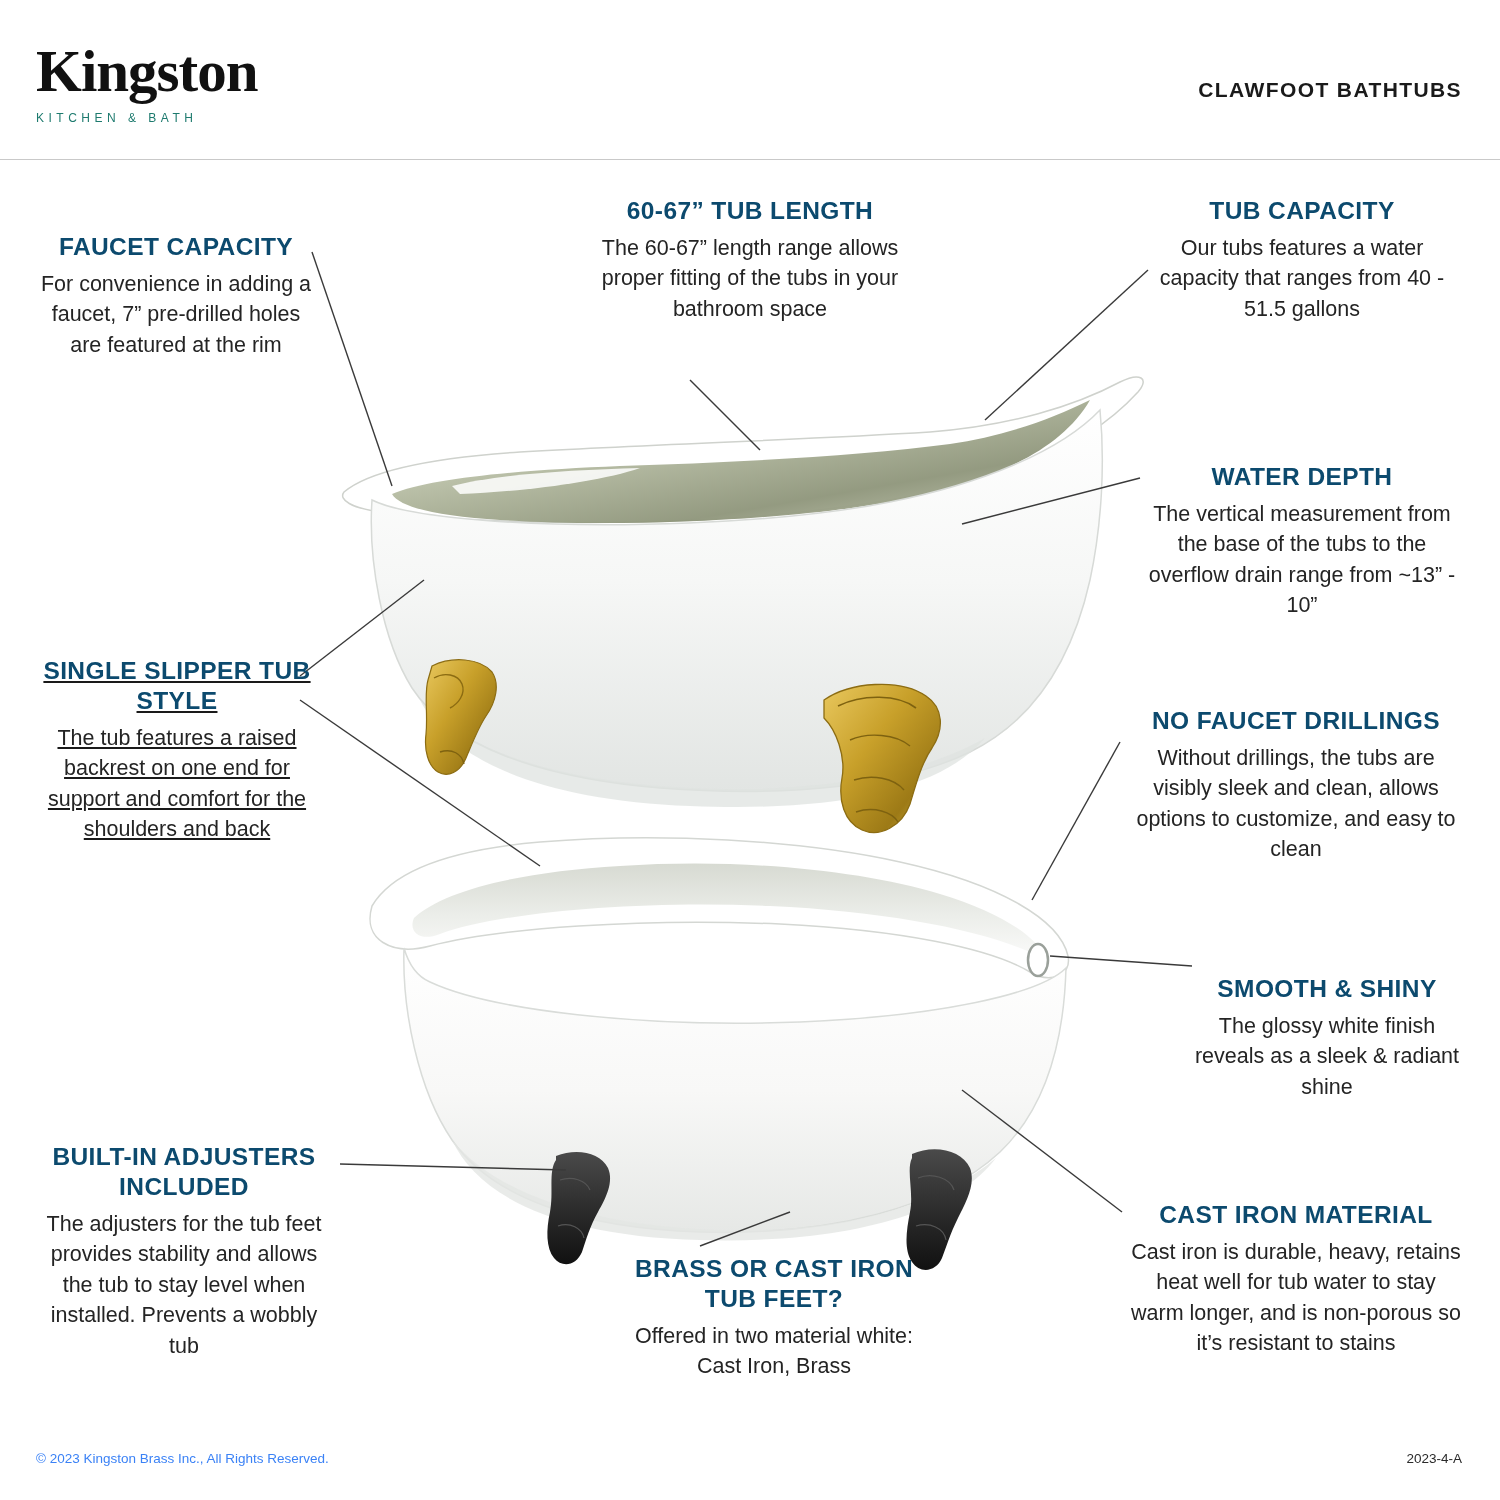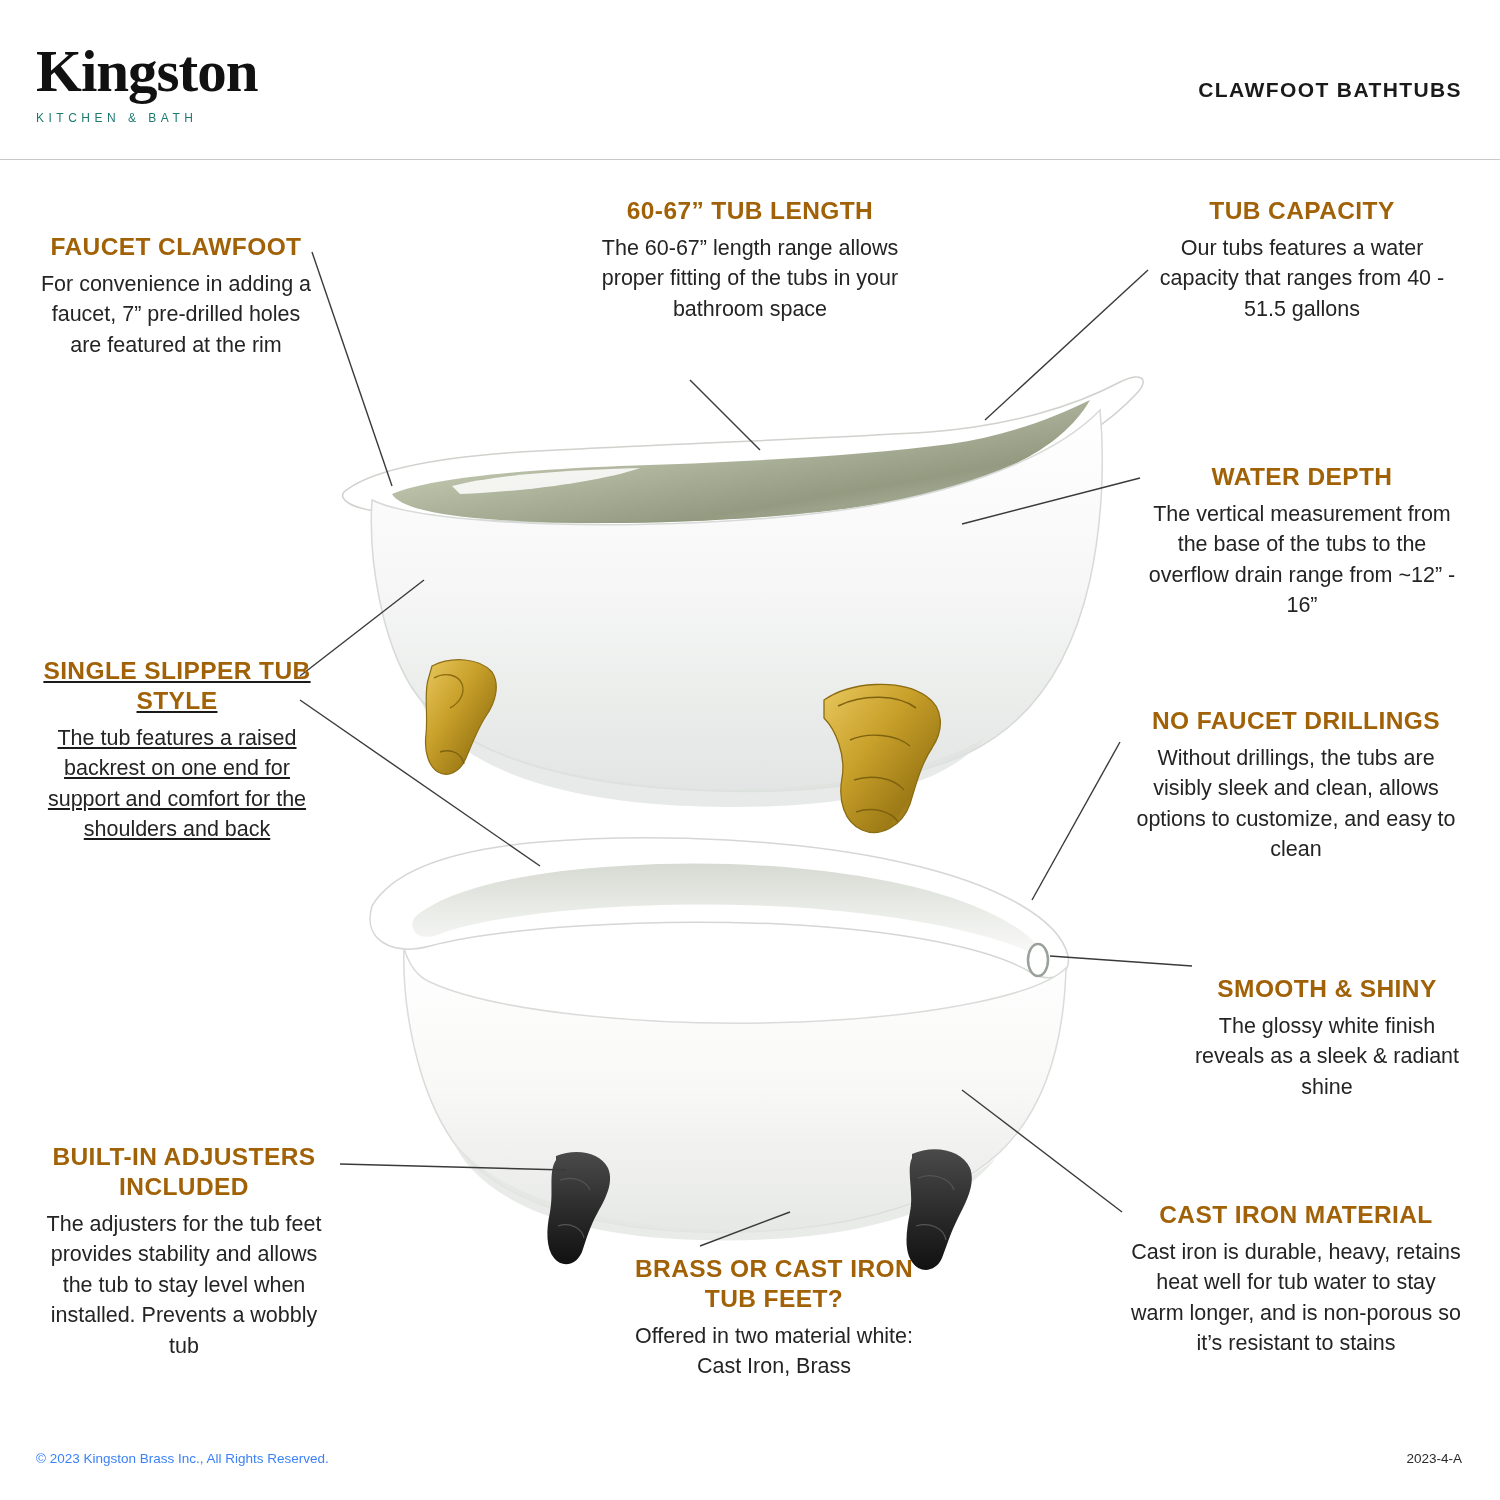--- a/index.html
+++ b/index.html
@@ -40,21 +40,21 @@
     color: #1a1a1a;
   }
 
   
   .callout { position: absolute; }
   .callout .c-title {
     font-weight: bold;
     font-size: 24.5px;
     letter-spacing: 0.4px;
     line-height: 1.22;
-    color: #a16207;
+    color: #0c4a6e;
     margin-bottom: 7px;
   }
   .callout .c-body {
     font-size: 21.5px;
     line-height: 1.42;
     color: #242424;
   }
   .ta-center { text-align: center; }
 
   
@@ -214,37 +214,37 @@
     <path d="M300,700 L540,866"></path>
     <path d="M1120,742 L1032,900"></path>
     <path d="M1192,966 L1050,956"></path>
     <path d="M340,1164 L566,1170"></path>
     <path d="M700,1246 L790,1212"></path>
     <path d="M1122,1212 L962,1090"></path>
   </g>
 </svg>
 
 <div class="callout ta-center" style="left:36px; top:232px; width:280px;">
-  <div class="c-title">FAUCET CLAWFOOT</div>
+  <div class="c-title">FAUCET CAPACITY</div>
   <div class="c-body">For convenience in adding a faucet, 7” pre-drilled holes are featured at the rim</div>
 </div>
 
 <div class="callout ta-center" style="left:592px; top:196px; width:316px;">
   <div class="c-title">60-67” TUB LENGTH</div>
   <div class="c-body">The 60-67” length range allows proper fitting of the tubs in your bathroom space</div>
 </div>
 
 <div class="callout ta-center" style="left:1140px; top:196px; width:324px;">
   <div class="c-title">TUB CAPACITY</div>
   <div class="c-body">Our tubs features a water capacity that ranges from 40 - 51.5 gallons</div>
 </div>
 
 <div class="callout ta-center" style="left:1140px; top:462px; width:324px;">
   <div class="c-title">WATER DEPTH</div>
-  <div class="c-body">The vertical measurement from the base of the tubs to the overflow drain range from ~12” - 16”</div>
+  <div class="c-body">The vertical measurement from the base of the tubs to the overflow drain range from ~13” - 10”</div>
 </div>
 
 <div class="callout ta-center" style="left:34px; top:656px; width:286px;text-decoration:underline;">
   <div class="c-title">SINGLE SLIPPER TUB STYLE</div>
   <div class="c-body">The tub features a raised backrest on one end for support and comfort for the shoulders and back</div>
 </div>
 
 <div class="callout ta-center" style="left:1128px; top:706px; width:336px;">
   <div class="c-title">NO FAUCET DRILLINGS</div>
   <div class="c-body">Without drillings, the tubs are visibly sleek and clean, allows options to customize, and easy to clean</div>

